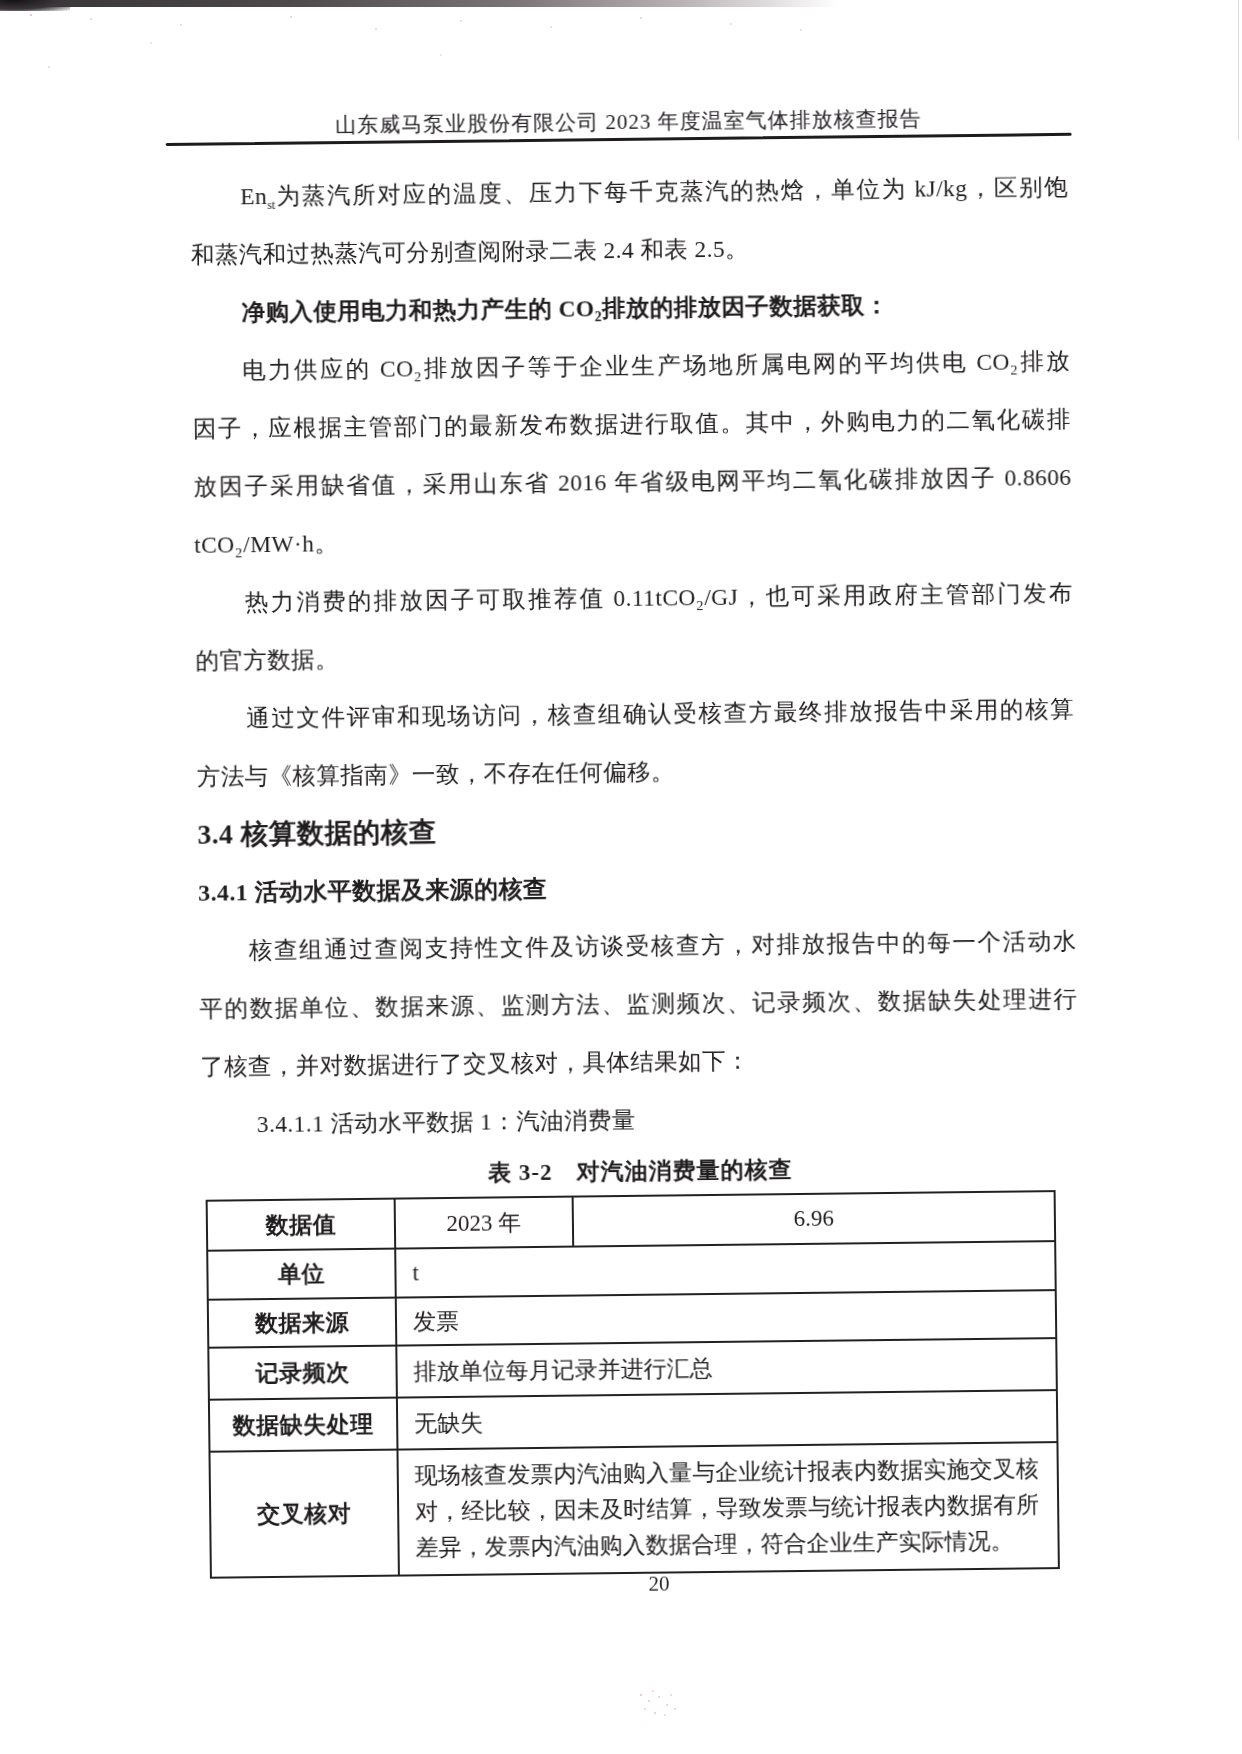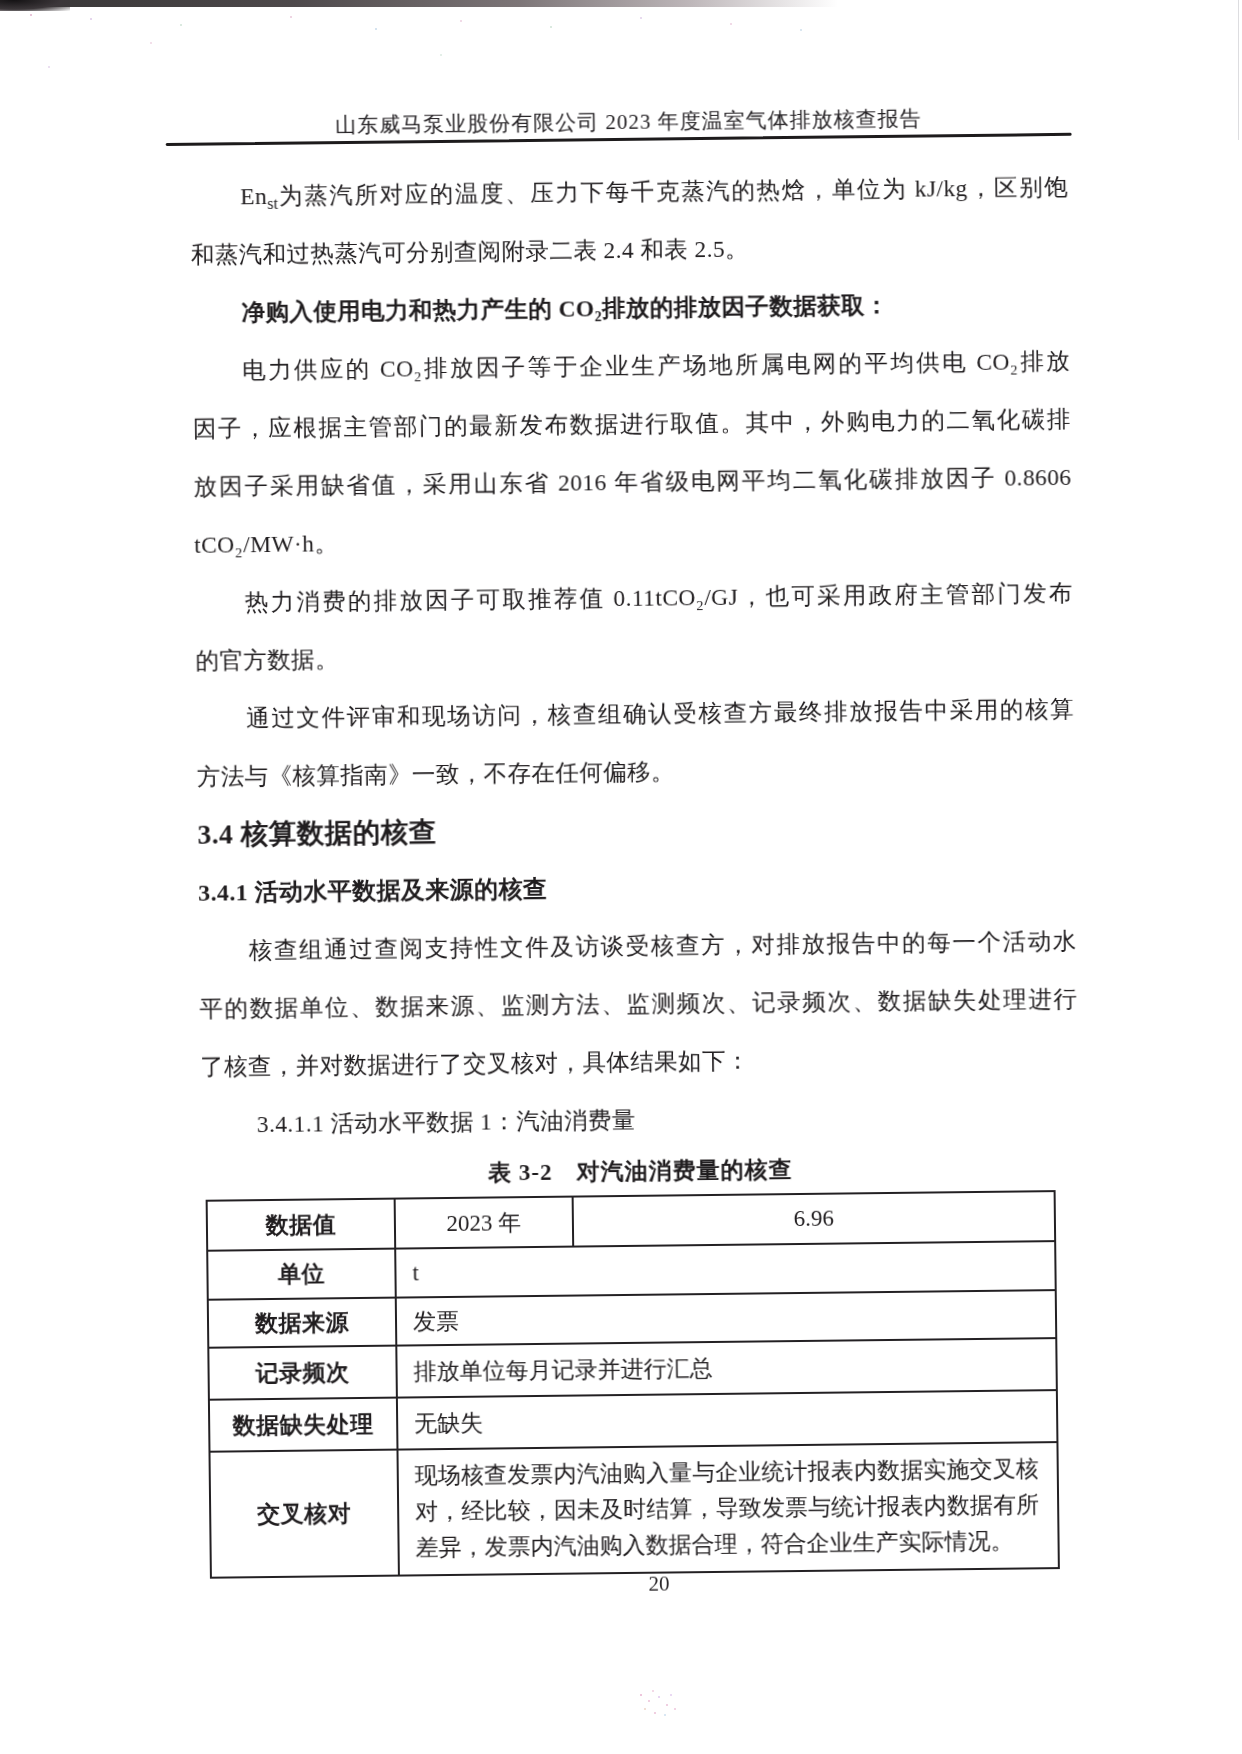--- a/index.html
+++ b/index.html
@@ -42,21 +42,21 @@
   .header-rule{position:absolute;top:138px;left:173px;width:906px;height:3px;background:#1d1b1c;border-radius:2px;}
   
   .text-block{position:absolute;top:163px;left:197px;width:878px;}
   .ln{
     height:58px;line-height:58px;font-size:23.5px;letter-spacing:.4px;
     overflow:hidden;white-space:nowrap;color:#201d1f;filter:blur(.2px);
   }
   .ln.just{white-space:normal;text-align:justify;text-align-last:justify;text-justify:inter-character;}
   .ln.indent{padding-left:50px;}
   .ln.bold{font-weight:bold;}
-  .ln sub{font-size:16px;vertical-align:-5px;letter-spacing:0;}
+  .ln sub{font-size:12px;vertical-align:-5px;letter-spacing:0;}
   .ln.h-major{font-size:27.5px;font-weight:bold;letter-spacing:.5px;}
   .ln.h-minor{font-size:24px;font-weight:bold;}
   .ln.h-sub{padding-left:56px;}
   
   .tbl-caption{
     height:46px;line-height:46px;text-align:center;font-weight:bold;
     font-size:23px;letter-spacing:1px;color:#1f1c1e;filter:blur(.2px);
   }
   table.vtable{
     border-collapse:collapse;table-layout:fixed;

